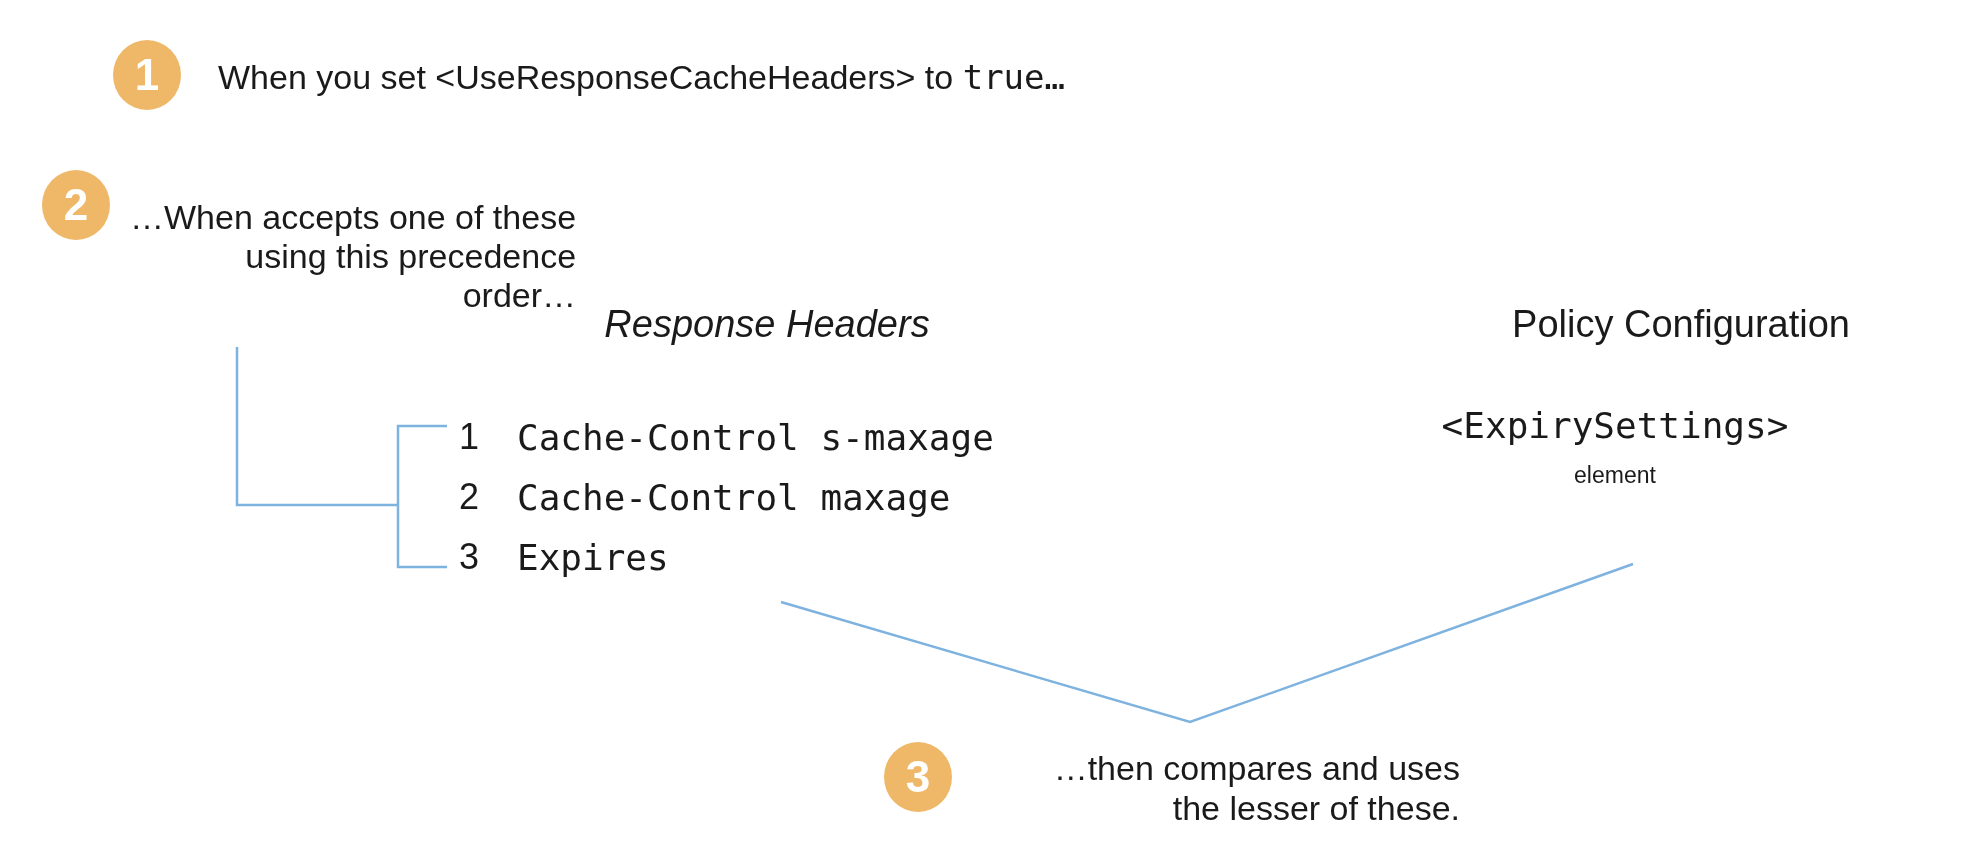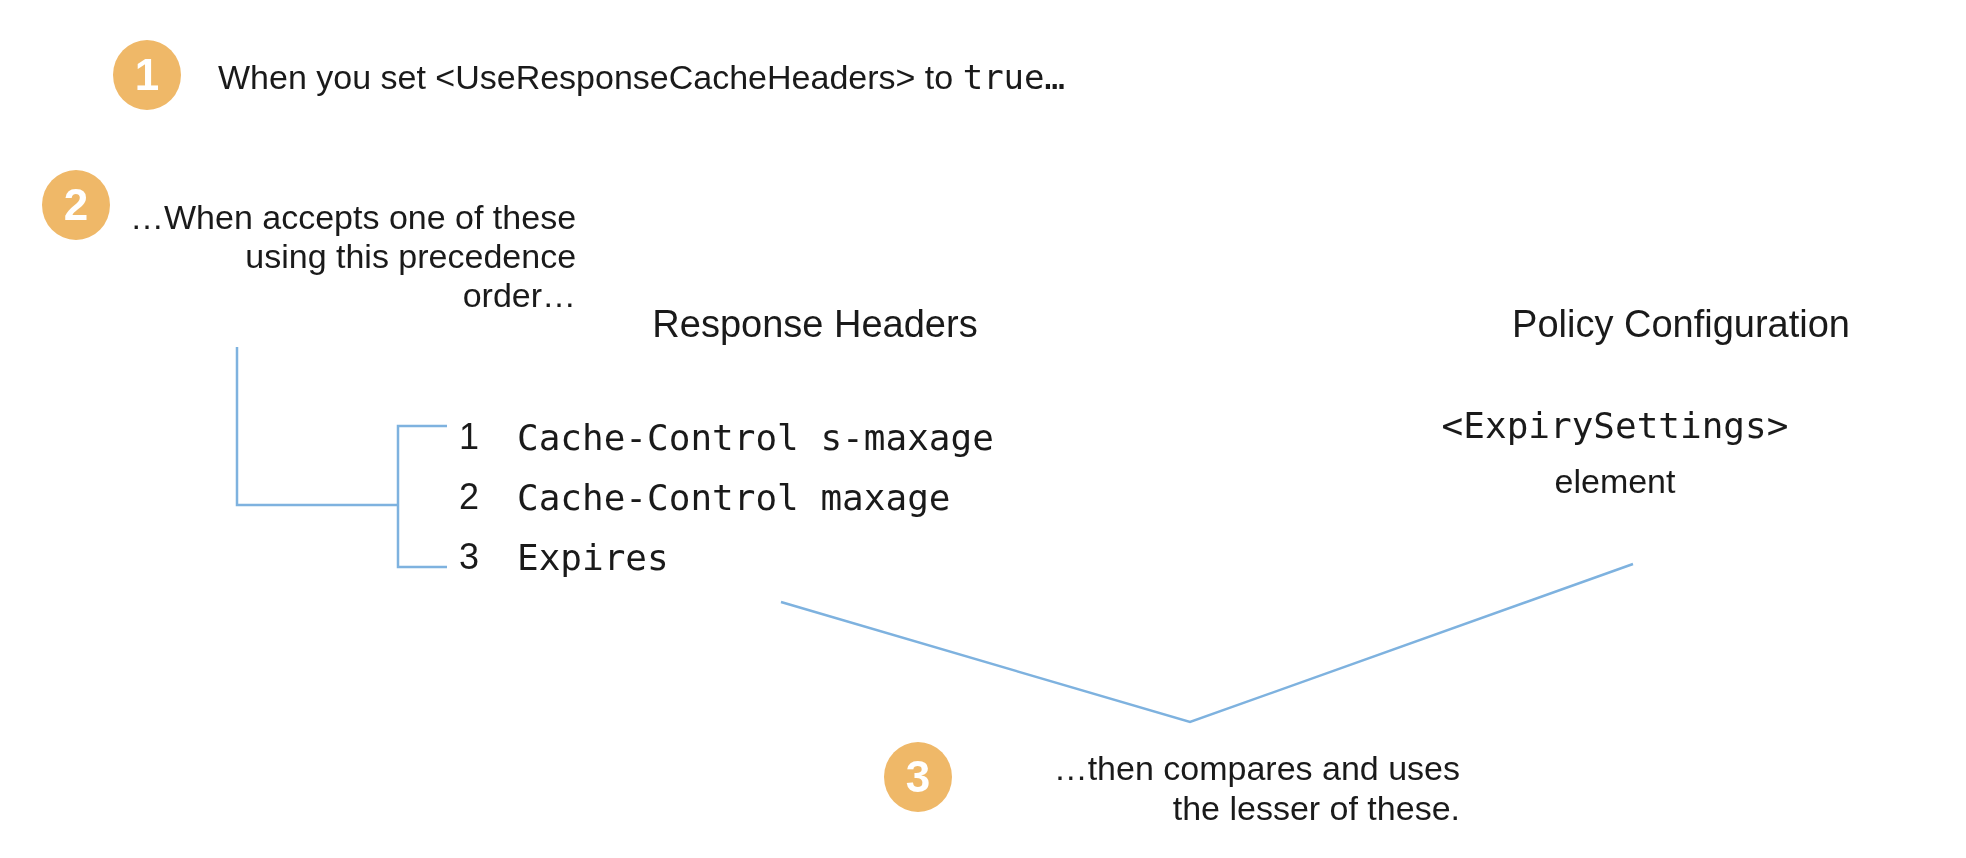--- a/index.html
+++ b/index.html
@@ -70,21 +70,21 @@
     font-size: 36px;
     margin-left: 18px;
   }
 
   .code-line {
     font-size: 36px;
     text-align: center;
     white-space: nowrap;
   }
   .caption {
-    font-size: 34px;
+    font-size: 23px;
     text-align: center;
     white-space: nowrap;
   }
 
   .step3-text {
     text-align: right;
     font-size: 34px;
     line-height: 40px;
     white-space: nowrap;
   }
@@ -110,21 +110,21 @@
 
   <div class="badge" style="left:42px; top:170px;">
     <span>2</span>
   </div>
   <div class="abs" style="left:130px; top:198px;">
     <div class="body-text">…When accepts one of these</div>
     <div class="body-text">using this precedence</div>
     <div class="body-text">order…</div>
   </div>
 
-  <div class="abs heading" style="left:575px; top:303px; width:480px;">Response Headers</div>
+  <div class="abs heading" style="left:527px; top:303px; width:480px;font-style:italic;">Response Headers</div>
 
   <div class="list">
     <div class="list-row">
       <span class="list-rank">1</span>
       <span class="list-value mono">Cache-Control s-maxage</span>
     </div>
     <div class="list-row">
       <span class="list-rank">2</span>
       <span class="list-value mono">Cache-Control maxage</span>
     </div>

